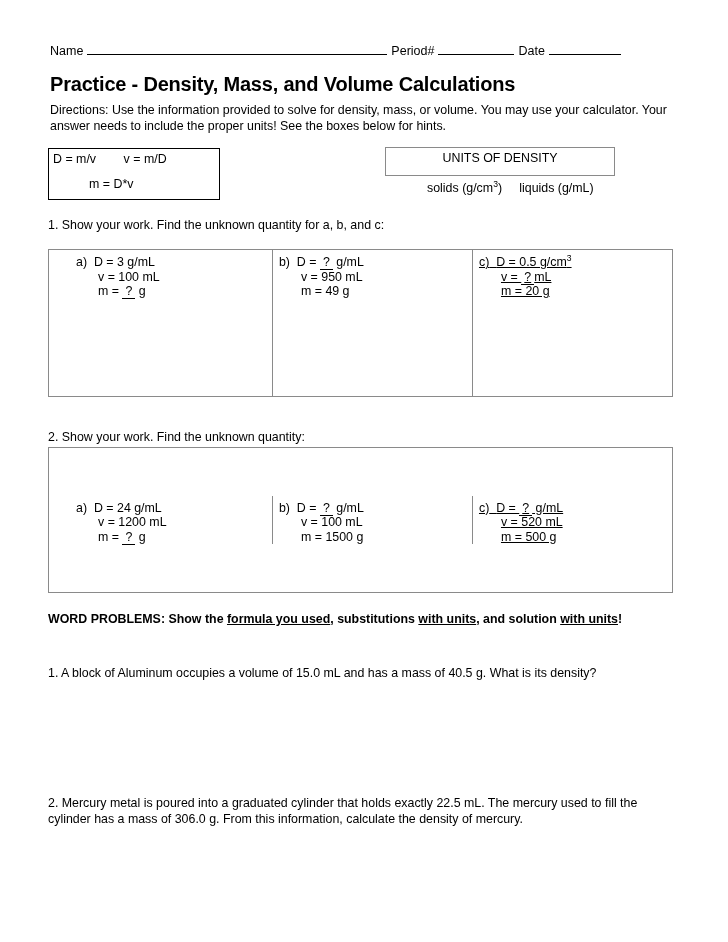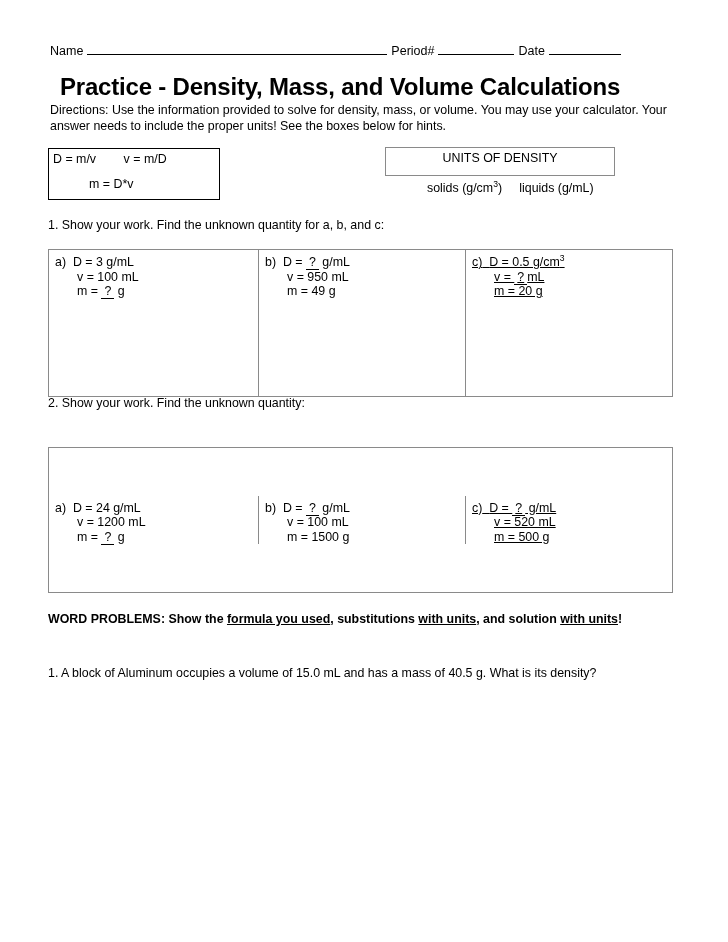--- a/index.html
+++ b/index.html
@@ -40,23 +40,23 @@
     height: 12px;
     margin: 0 4px;
   }
   .rule-name   { width: 300px; }
   .rule-period { width: 76px; }
   .rule-date   { width: 72px; }
 
   
   .title {
     position: absolute;
-    left: 60px;
+    left: 50px;
     top: 73px;
-    font-size: 24px;
+    font-size: 20px;
     font-weight: bold;
     letter-spacing: -0.2px;
     white-space: nowrap;
   }
 
   
   .directions {
     position: absolute;
     left: 50px;
     top: 103px;
@@ -103,30 +103,31 @@
   sup { font-size: 8.6px; vertical-align: super; line-height: 0; }
 
   
   .q-prompt {
     position: absolute;
     left: 48px;
     font-size: 12.4px;
     white-space: nowrap;
   }
   #q1-prompt { top: 218px; }
-  #q2-prompt { top: 396px; }
+  #q2-prompt { top: 430px; }
 
   
   .ans-table {
     position: absolute;
     left: 48px;
     width: 625px;
     border: 1.2px solid #8a8a8a;
     box-sizing: border-box;
     display: flex;
+    padding-left: 21px;
   }
   #table1 { top: 249px; height: 148px; }
   #table2 { top: 447px; height: 146px; align-items: center; }
 
   .ans-cell {
     box-sizing: border-box;
     padding: 5px 0 0 6px;
     font-size: 12.4px;
     line-height: 14.6px;
     position: relative;
@@ -230,14 +231,15 @@
       <span class="cl"><span>c)</span>&nbsp;&nbsp;<span>D = </span><span class="blank">?</span><span> g/mL</span></span>
       <span class="cl cl-indent">v = 520 mL</span>
       <span class="cl cl-indent">m = 500 g</span>
     </div>
   </div>
 
   <div class="wp-heading"><span>WORD PROBLEMS: Show the </span><u>formula you used</u><span>, substitutions </span><u>with units</u><span>, and solution </span><u>with units</u><span>!</span></div>
 
   <div class="wp-item" id="wp1">1.  A block of Aluminum occupies a volume of 15.0 mL and has a mass of 40.5 g. What is its density?</div>
 
+  <div class="wp-item" id="wp2">2.  Mercury metal is poured into a graduated cylinder that holds exactly 22.5 mL. The mercury used to fill the cylinder has a mass of 306.0 g. From this information, calculate the density of mercury.</div>
 
 </div>
 
 </body></html>

